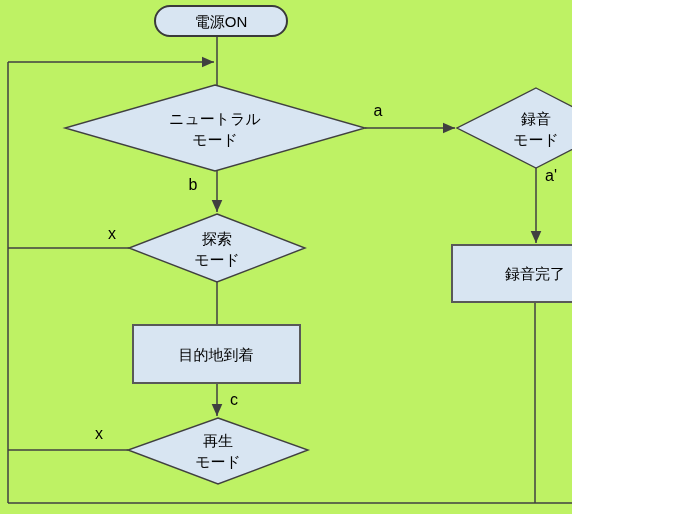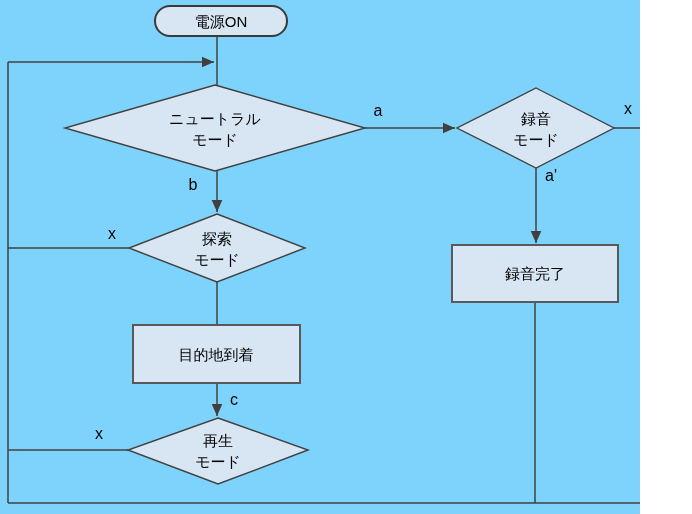--- a/index.html
+++ b/index.html
@@ -2,23 +2,23 @@
 <html><head>
 <meta charset="utf-8">
 <style>
   html, body {
     margin: 0;
     padding: 0;
     background: #ffffff;
   }
   .canvas {
     position: relative;
-    width: 640px;
+    width: 572px;
     height: 514px;
-    background: #7dd3fc;
+    background: #bef264;
     font-family: "Liberation Sans", "DejaVu Sans", sans-serif;
     overflow: hidden;
   }
   svg { display: block; }
   .connector {
     fill: none;
     stroke: #404040;
     stroke-width: 1.5;
   }
   .shape-diamond {

